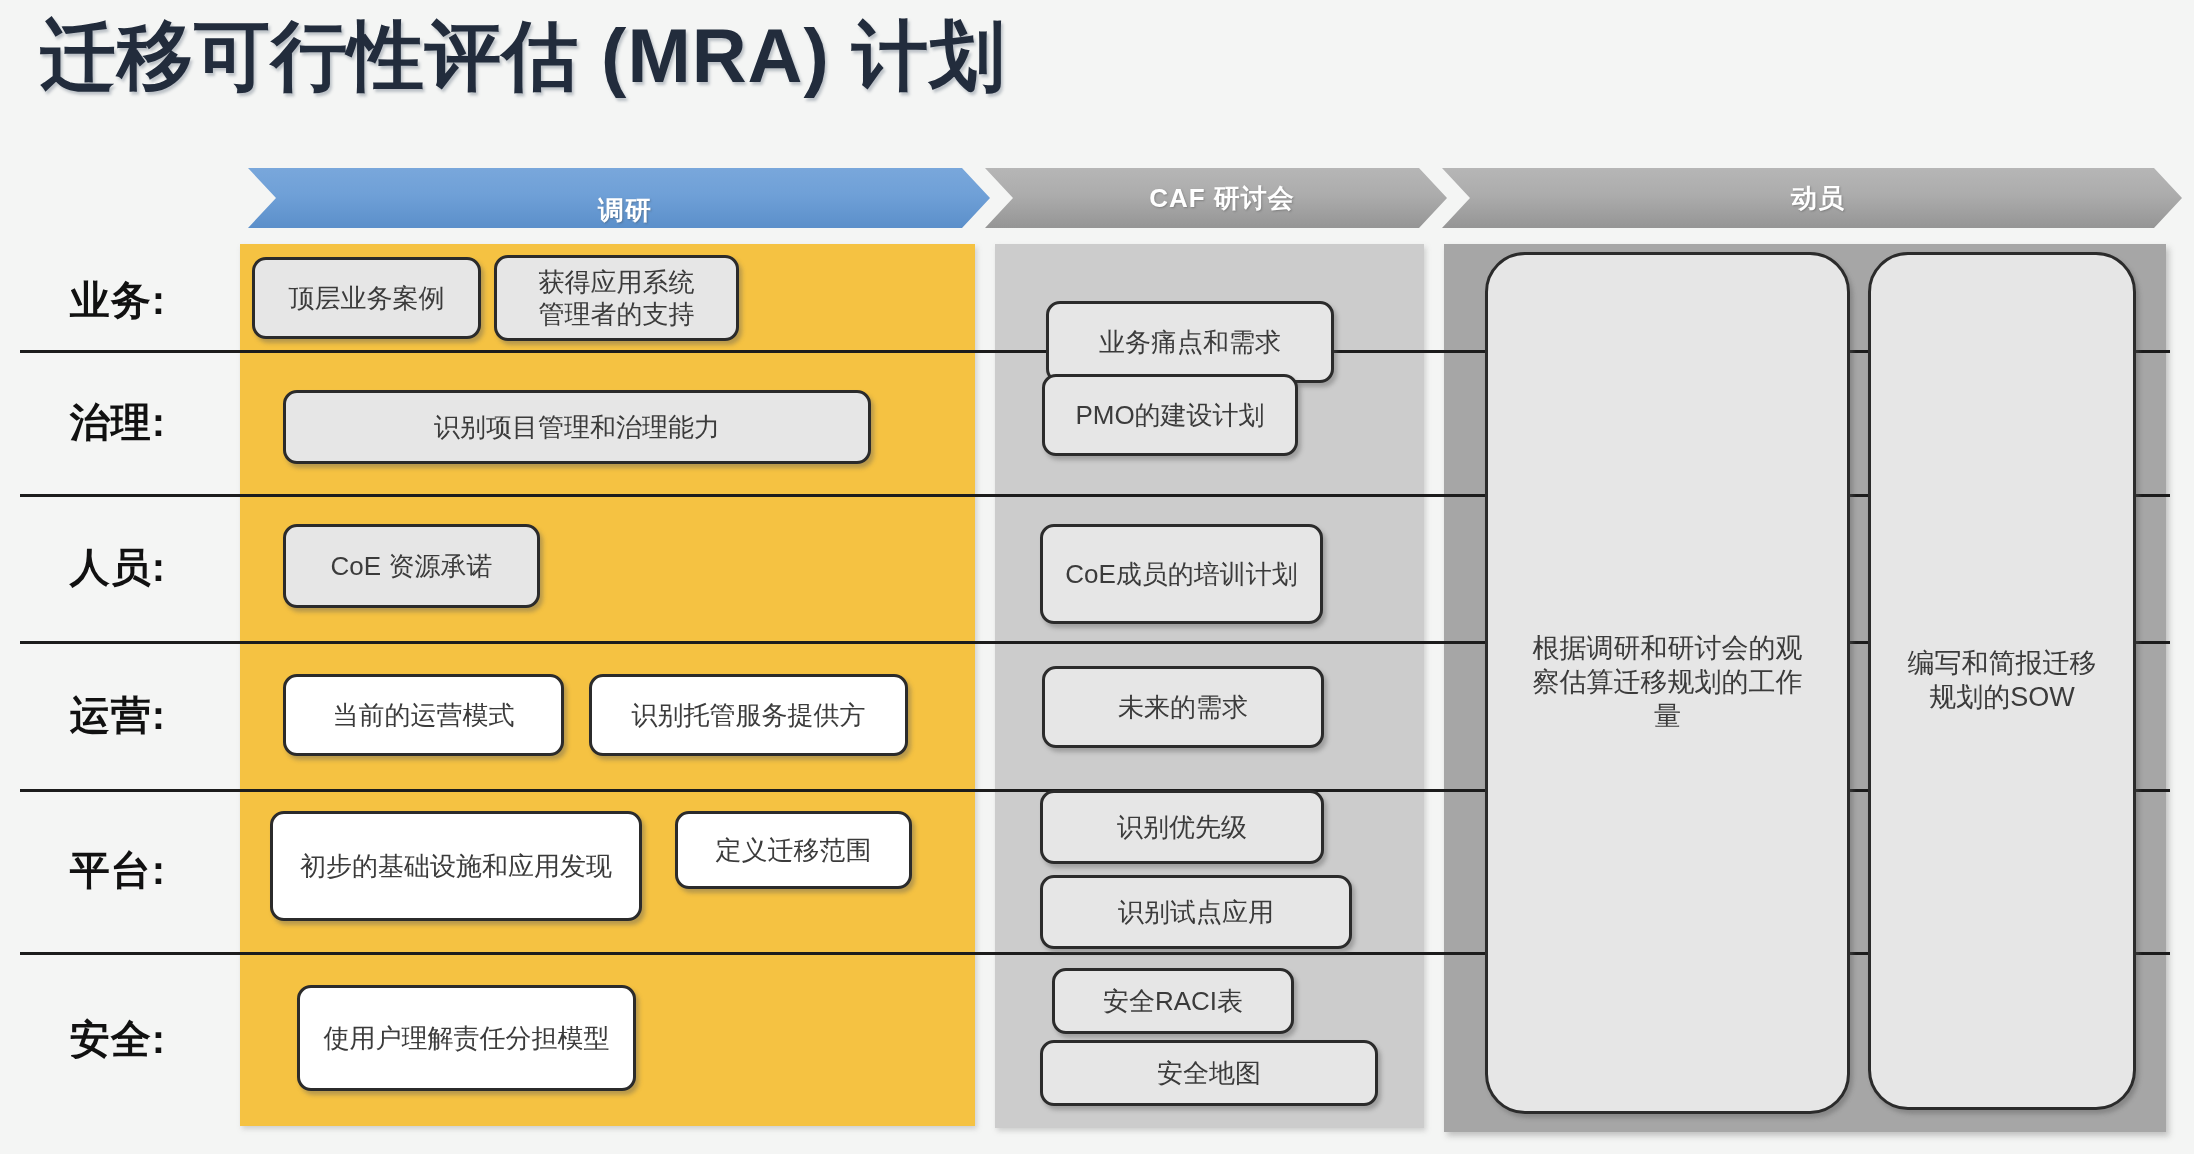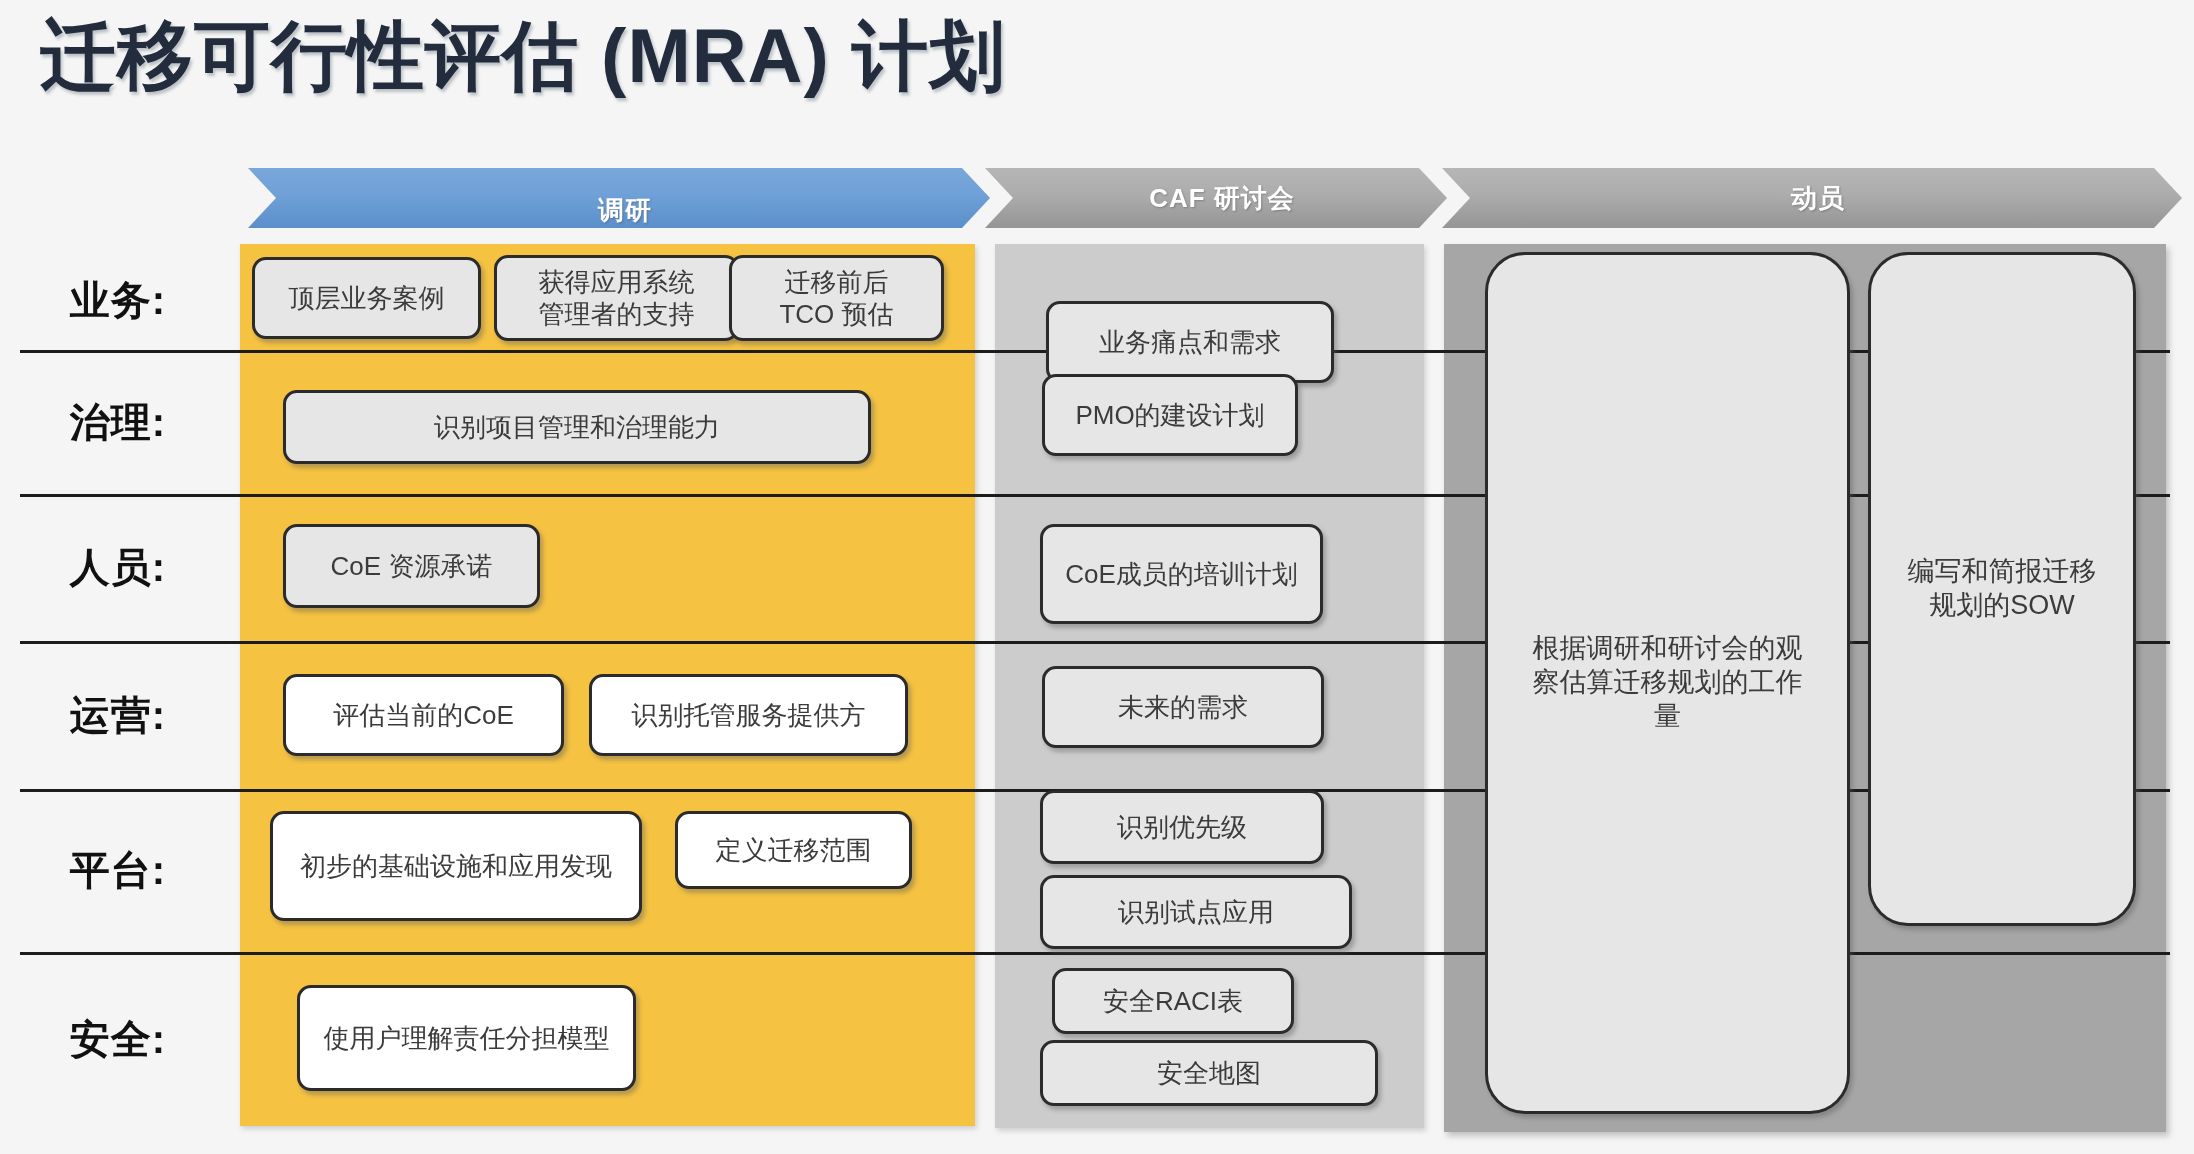--- a/index.html
+++ b/index.html
@@ -115,40 +115,38 @@
   <div class="row-label" style="top:250px;  height:100px;">业务:</div>
   <div class="row-label" style="top:350px;  height:144px;">治理:</div>
   <div class="row-label" style="top:494px;  height:147px;">人员:</div>
   <div class="row-label" style="top:641px;  height:148px;">运营:</div>
   <div class="row-label" style="top:789px;  height:163px;">平台:</div>
   <div class="row-label" style="top:952px;  height:174px;">安全:</div>
 
   <div class="card card-gray" style="left:252px; top:257px; width:229px; height:82px;">顶层业务案例</div>
   <div class="card card-gray" style="left:494px; top:255px; width:245px; height:86px; white-space:pre-line;">获得应用系统
 管理者的支持</div>
-  <div class="card card-gray" style="left:729px; top:255px; width:215px; height:86px; white-space:pre-line;">迁移前后
-TCO 预估</div>
 
   <div class="card card-gray" style="left:283px; top:390px; width:588px; height:74px;">识别项目管理和治理能力</div>
 
   <div class="card card-gray" style="left:283px; top:524px; width:257px; height:84px;">CoE 资源承诺</div>
 
-  <div class="card card-white" style="left:283px; top:674px; width:281px; height:82px;">评估当前的CoE</div>
+  <div class="card card-white" style="left:283px; top:674px; width:281px; height:82px;">当前的运营模式</div>
   <div class="card card-white" style="left:589px; top:674px; width:319px; height:82px;">识别托管服务提供方</div>
 
   <div class="card card-white" style="left:270px; top:811px; width:372px; height:110px;">初步的基础设施和应用发现</div>
   <div class="card card-white" style="left:675px; top:811px; width:237px; height:78px;">定义迁移范围</div>
 
   <div class="card card-white" style="left:297px; top:985px; width:339px; height:106px;">使用户理解责任分担模型</div>
 
   <div class="card card-gray" style="left:1046px; top:258px; width:288px; height:82px;margin-top:43px;">业务痛点和需求</div>
   <div class="card card-gray" style="left:1042px; top:374px; width:256px; height:82px;">PMO的建设计划</div>
   <div class="card card-gray" style="left:1040px; top:524px; width:283px; height:100px;">CoE成员的培训计划</div>
   <div class="card card-gray" style="left:1042px; top:666px; width:282px; height:82px;">未来的需求</div>
   <div class="card card-gray" style="left:1040px; top:790px; width:284px; height:74px;">识别优先级</div>
   <div class="card card-gray" style="left:1040px; top:875px; width:312px; height:74px;">识别试点应用</div>
   <div class="card card-gray" style="left:1052px; top:968px; width:242px; height:66px;">安全RACI表</div>
   <div class="card card-gray" style="left:1040px; top:1040px; width:338px; height:66px;">安全地图</div>
 
   <div class="card card-tall" style="left:1485px; top:252px; width:365px; height:862px; padding:0 34px;">根据调研和研讨会的观察估算迁移规划的工作量</div>
-  <div class="card card-tall" style="left:1868px; top:252px; width:268px; height:674px; padding:0 24px;">编写和简报迁移规划的SOW</div>
+  <div class="card card-tall" style="left:1868px; top:252px; width:268px; height:858px; padding:0 24px;">编写和简报迁移规划的SOW</div>
 
 </div>
 
 </body></html>

